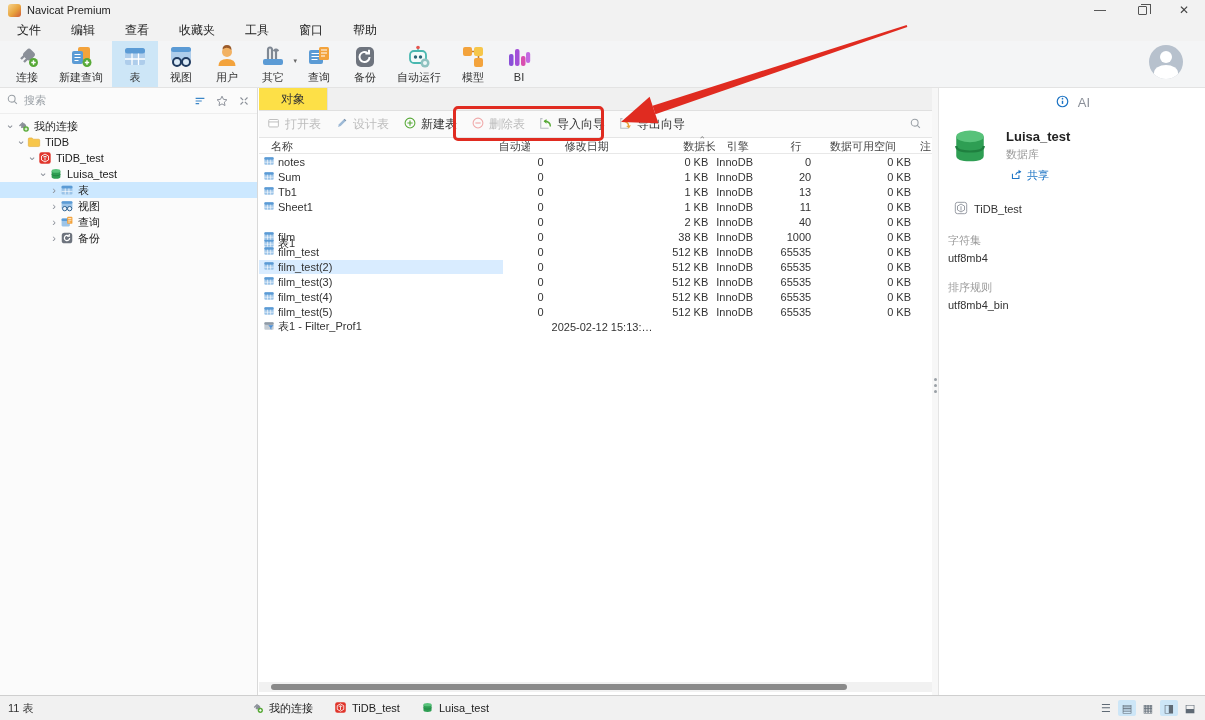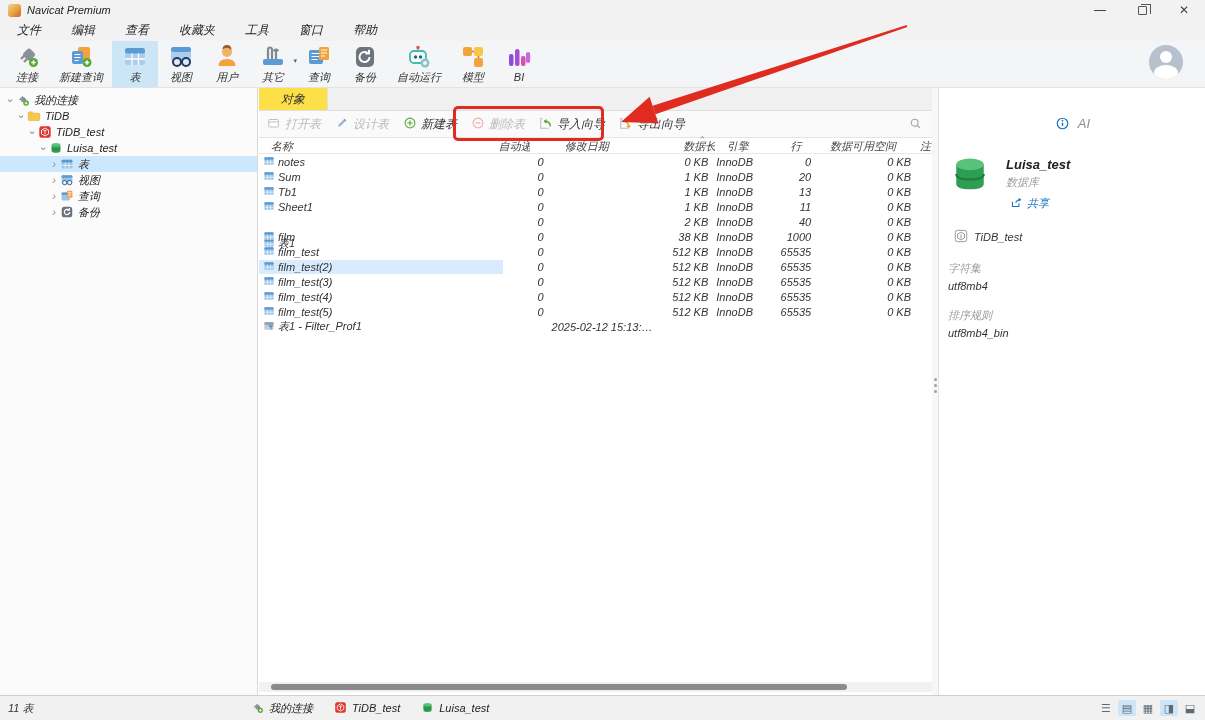--- a/index.html
+++ b/index.html
@@ -1,18 +1,18 @@
 <!DOCTYPE html>
 <html><head>
 <meta charset="utf-8">
 <style>
   * { margin:0; padding:0; box-sizing:border-box; }
   html,body { width:1205px; height:720px; overflow:hidden; }
   body { font-family:"Liberation Sans","DejaVu Sans",sans-serif; font-size:11px; color:#333; background:#fff; }
-  .window { position:relative; width:1205px; height:720px; background:#fff; overflow:hidden;font-style:italic; }
+  .window { position:relative; width:1205px; height:720px; background:#fff; overflow:hidden; }
 
   
   .titlebar { position:absolute; left:0; top:0; width:100%; height:20px; background:#f2f2f2; display:flex; align-items:center; }
   .app-icon { width:13px; height:13px; margin:0 6px 0 8px; border-radius:3px; background:linear-gradient(135deg,#f6d38b 0%,#e8a33d 55%,#cf5b3a 100%); }
   .title-text { font-size:11px; color:#222; }
   .win-controls { position:absolute; right:0; top:0; height:20px; display:flex; }
   .win-btn { width:42px; height:20px; display:flex; align-items:center; justify-content:center; color:#444; font-size:12px; }
   .win-btn.restore span { display:block; width:9px; height:9px; border:1px solid #555; border-radius:1px; position:relative; }
   .win-btn.restore span:before { content:""; position:absolute; left:2px; top:-3px; width:9px; height:9px; border:1px solid #555; border-left:none; border-bottom:none; }
 
@@ -65,21 +65,21 @@
 
   .hscroll { position:absolute; left:0; bottom:3px; width:673px; height:10px; background:#f1f1f1; }
   .hthumb { position:absolute; left:12px; top:2px; width:576px; height:6px; background:#8a8a8a; border-radius:3px; }
 
   
   .splitter { position:absolute; left:932px; top:88px; width:7px; height:607px; background:#f7f7f7; border-right:1px solid #e4e4e4; }
   .splitter i { position:absolute; left:2px; width:3px; height:3px; border-radius:50%; background:#9aa0a6; }
 
   
   .rpanel { position:absolute; left:940px; top:88px; width:265px; height:607px; background:#fff; }
-  .rp-top { height:28px; display:flex; align-items:flex-start; justify-content:center; gap:8px;margin-top:28px; }
+  .rp-top { height:28px; display:flex; align-items:center; justify-content:center; gap:8px; }
   .rp-ai { color:#8a8f98; font-size:13px; }
   .rp-db { display:flex; margin:8px 0 0 8px; }
   .rp-dbinfo { margin-left:14px; padding-top:5px; }
   .rp-title { font-size:13px; font-weight:bold; color:#222; }
   .rp-type { color:#9a9a9a; margin-top:3px; }
   .rp-share { display:flex; align-items:center; margin-top:6px; color:#1d74c4; }
   .rp-share span { margin-left:4px; }
   .rp-server { display:flex; align-items:center; margin:18px 0 0 8px; color:#333; }
   .rp-server span { margin-left:6px; }
   .rp-field { margin:16px 0 0 8px; }
@@ -275,20 +275,48 @@
           </svg>
         </div>
                  <div class="tlabel">BI</div>
       </div>
     </div>
   <div class="avatar-wrap">
       <div class="avatar"></div>
     </div>
 
   <div class="sidebar">
+    <div class="sb-search">
+      <span id="sb-search-ico"><svg width="13" height="13" viewBox="0 0 16 16">
+            <g>
+              <circle cx="7" cy="7" r="4.2" fill="none" stroke="#9aa0a6" stroke-width="1.3"></circle>
+              <path d="M10.2 10.2 L13.4 13.4" stroke="#9aa0a6" stroke-width="1.3"></path>
+            </g>
+          </svg></span>
+      <span class="ph">搜索</span>
+      <span class="sb-ico" id="sb-filter-ico">
+          <svg width="14" height="14" viewBox="0 0 16 16">
+            <g>
+              <path d="M3 5 h10 M3 8 h7 M3 11 h4" stroke="#3b86c8" stroke-width="1.4"></path>
+            </g>
+          </svg>
+        </span>
+      <span class="sb-ico" id="sb-star-ico">
+          <svg width="14" height="14" viewBox="0 0 16 16">
+            <path d="M8 2.5 l1.7 3.6 3.9.5 -2.9 2.7 .7 3.9 L8 11.3 4.6 13.2 l.7-3.9 -2.9-2.7 3.9-.5 z" fill="none" stroke="#8a8f98" stroke-width="1.1"></path>
+          </svg>
+        </span>
+      <span class="sb-ico" id="sb-collapse-ico">
+          <svg width="14" height="14" viewBox="0 0 16 16">
+            <g stroke="#8a8f98" stroke-width="1.3" fill="none">
+              <path d="M4 4 l3 3 M12 4 l-3 3 M4 12 l3-3 M12 12 l-3-3"></path>
+            </g>
+          </svg>
+        </span>
+    </div>
     <div class="tree" id="tree">
         <div class="tree-row" style="padding-left: 4px;">
           <span class="tw-exp" style="transform:translateY(-2px)">⌄</span>
                  <span class="tree-ico">
             <svg width="14" height="14" viewBox="0 0 16 16">
               <g>
                 <path d="M4 8 L8 4 M6 10 L10 6" stroke="#8a8f98" stroke-width="1.6"></path>
                 <rect x="6.2" y="5.2" width="5" height="5" rx="1.5" transform="rotate(45 8.7 7.7)" fill="#8a8f98"></rect>
                 <path d="M10 10 L13 13" stroke="#8a8f98" stroke-width="1.6"></path>
                 <circle cx="11.5" cy="11.5" r="3.2" fill="#57a937"></circle>

